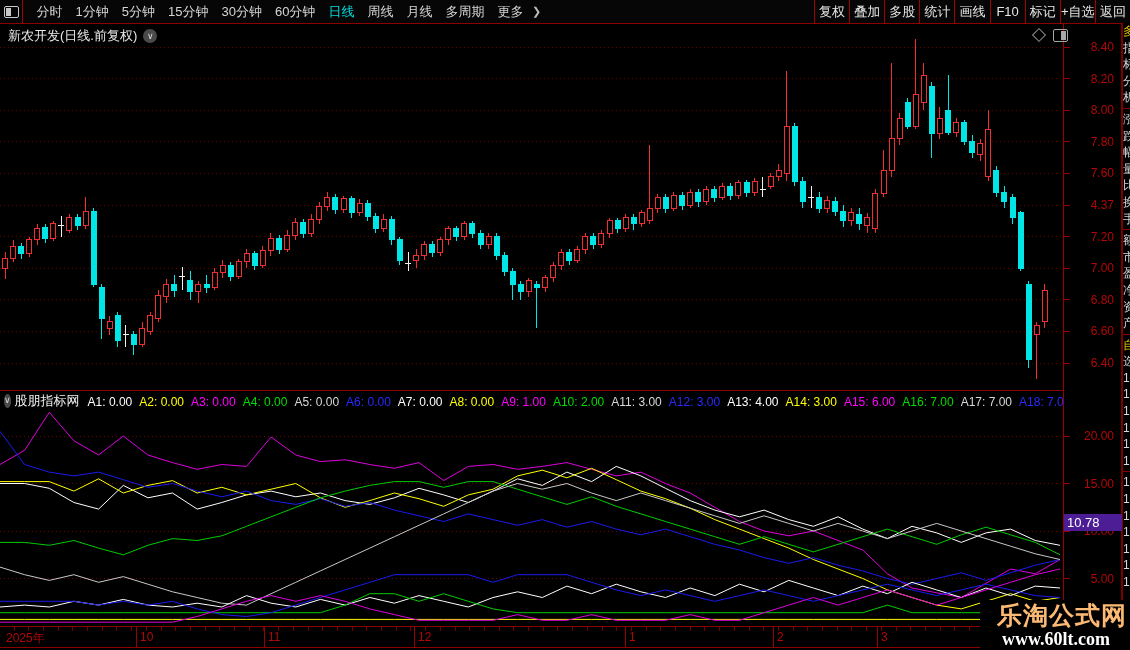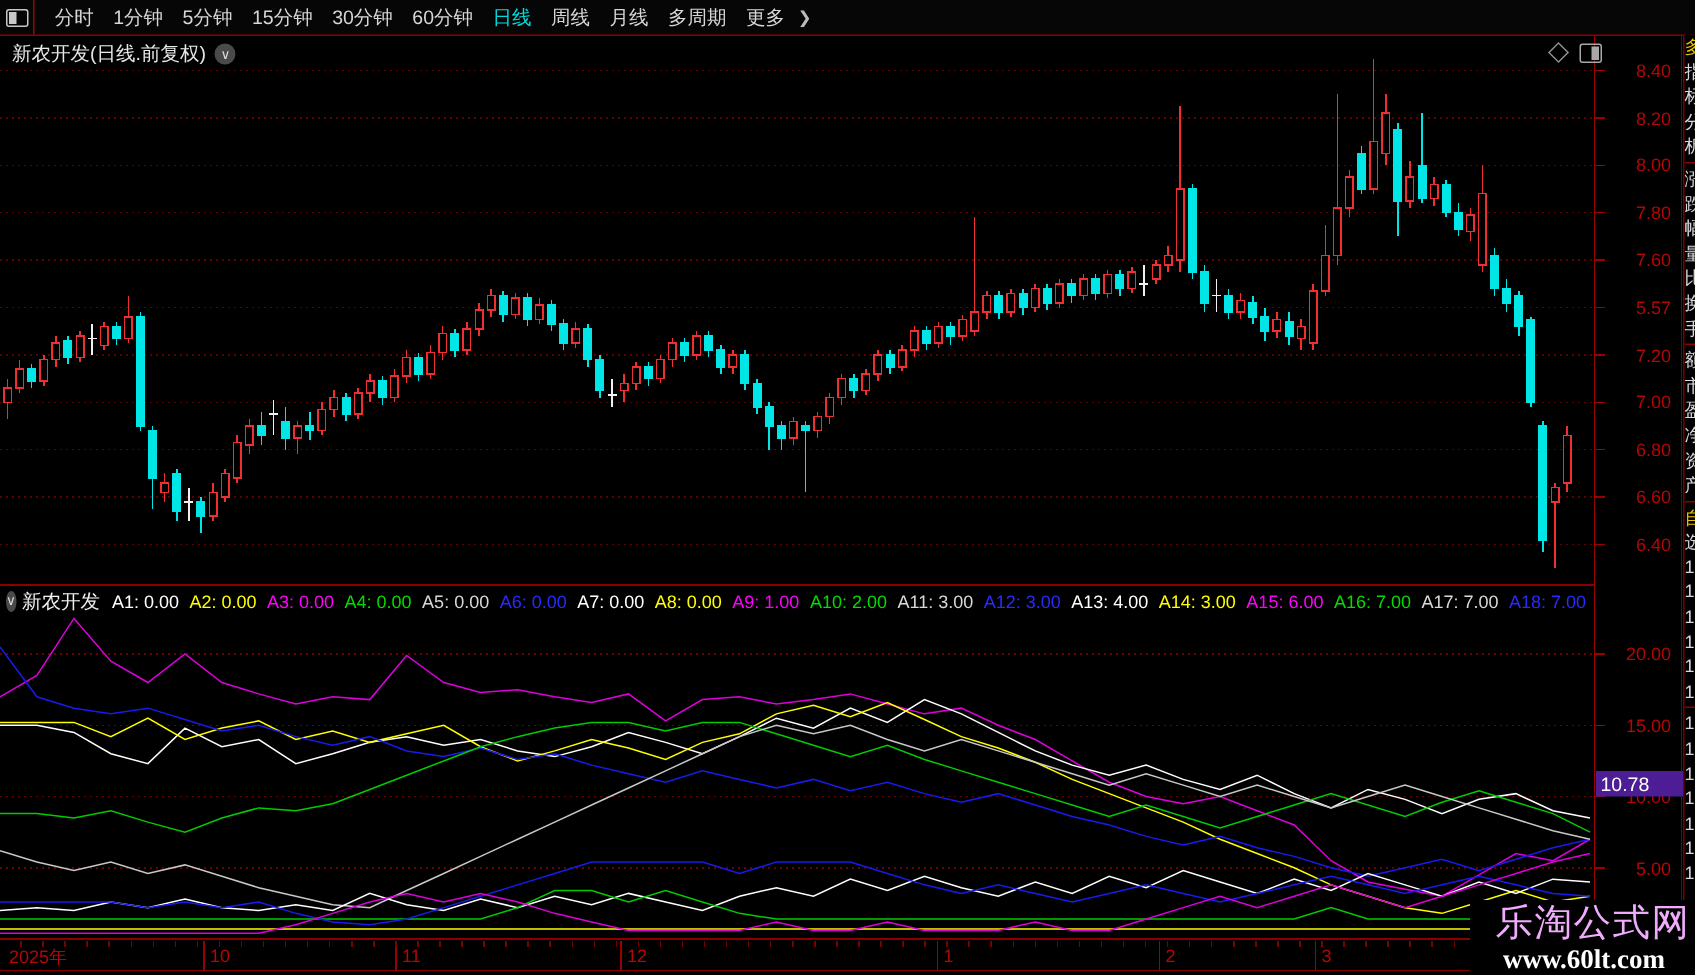--- a/index.html
+++ b/index.html
@@ -44,21 +44,21 @@
   .xlab{position:absolute;top:630px;color:#b40606;font-size:12px;}
   .sliver{position:absolute;left:0;top:648px;width:1130px;height:2px;background:#000;}
   
   .rstrip{position:absolute;left:1122px;top:23px;width:8px;height:627px;overflow:hidden;background:#000;
           border-left:1px solid #7a0000;}
   .rstrip .it{width:14px;color:#d8d8d8;font-size:12px;height:16.6px;line-height:16.6px;overflow:hidden;}
   .rstrip .dv{height:1px;background:#8b0000;margin:2px 0;}
   
   .wmark{position:absolute;left:980px;top:600px;width:150px;height:50px;background:#000;
          display:flex;flex-direction:column;align-items:flex-end;justify-content:center;z-index:30;}
-  .wm1{color:#f0abfc;font-size:25px;font-weight:normal;line-height:27px;letter-spacing:1px;padding-right:3px;}
+  .wm1{color:#fdba74;font-size:25px;font-weight:bold;line-height:27px;letter-spacing:1px;padding-right:3px;}
   .wm2{color:#ffffff;font-size:18px;font-weight:bold;font-family:"Liberation Serif","DejaVu Serif",serif;
        line-height:20px;padding-right:20px;}
 </style>
 </head>
 <body>
 
 <div class="screen">
 
   <svg class="layer" id="chart-svg" width="1130" height="650" shape-rendering="crispEdges">
       <line x1="0" y1="47" x2="1063" y2="47" stroke="#5c0000" stroke-width="1" stroke-dasharray="1 3"></line>
@@ -464,46 +464,57 @@
         <span class="tab">30分钟</span>
         <span class="tab">60分钟</span>
         <span class="tab active">日线</span>
         <span class="tab">周线</span>
         <span class="tab">月线</span>
         <span class="tab">多周期</span>
         <span class="tab">更多</span>
         <span class="more-arrow">❯</span>
       </div>
     <div class="tb-spacer"></div>
+    <div class="rbtns" id="rbtns">
+        <span class="rbtn">复权</span>
+        <span class="rbtn">叠加</span>
+        <span class="rbtn">多股</span>
+        <span class="rbtn">统计</span>
+        <span class="rbtn">画线</span>
+        <span class="rbtn">F10</span>
+        <span class="rbtn">标记</span>
+        <span class="rbtn">+自选</span>
+        <span class="rbtn">返回</span>
+      </div>
   </div>
 
   <div class="title-row">
     <span class="stock-title">新农开发(日线.前复权)</span>
     <span class="circ">∨</span>
   </div>
   <div class="diamond"></div>
   <div class="winicon2"></div>
 
   <div id="price-axis">
       <div class="axlab" style="top: 40px;">8.40</div>
       <div class="axlab" style="top: 71.6px;">8.20</div>
       <div class="axlab" style="top: 103.2px;">8.00</div>
       <div class="axlab" style="top: 134.8px;">7.80</div>
       <div class="axlab" style="top: 166.4px;">7.60</div>
-      <div class="axlab" style="top: 198px;">5.57</div>
+      <div class="axlab" style="top: 198px;">4.37</div>
       <div class="axlab" style="top: 229.6px;">7.20</div>
       <div class="axlab" style="top: 261.2px;">7.00</div>
       <div class="axlab" style="top: 292.8px;">6.80</div>
       <div class="axlab" style="top: 324.4px;">6.60</div>
       <div class="axlab" style="top: 356px;">6.40</div>
     </div>
 
   <div class="ind-row">
     <span class="circ" style="margin-left:4px;">∨</span>
-    <span class="ind-name">新农开发</span>
+    <span class="ind-name">股朋指标网</span>
     <span id="ind-entries"><span class="ind-ent" style="color: rgb(255, 255, 255);">A1: 0.00</span><span class="ind-ent" style="color: rgb(255, 255, 0);">A2: 0.00</span><span class="ind-ent" style="color: rgb(255, 0, 255);">A3: 0.00</span><span class="ind-ent" style="color: rgb(0, 221, 0);">A4: 0.00</span><span class="ind-ent" style="color: rgb(216, 216, 216);">A5: 0.00</span><span class="ind-ent" style="color: rgb(42, 42, 255);">A6: 0.00</span><span class="ind-ent" style="color: rgb(255, 255, 255);">A7: 0.00</span><span class="ind-ent" style="color: rgb(255, 255, 0);">A8: 0.00</span><span class="ind-ent" style="color: rgb(255, 0, 255);">A9: 1.00</span><span class="ind-ent" style="color: rgb(0, 221, 0);">A10: 2.00</span><span class="ind-ent" style="color: rgb(216, 216, 216);">A11: 3.00</span><span class="ind-ent" style="color: rgb(42, 42, 255);">A12: 3.00</span><span class="ind-ent" style="color: rgb(255, 255, 255);">A13: 4.00</span><span class="ind-ent" style="color: rgb(255, 255, 0);">A14: 3.00</span><span class="ind-ent" style="color: rgb(255, 0, 255);">A15: 6.00</span><span class="ind-ent" style="color: rgb(0, 221, 0);">A16: 7.00</span><span class="ind-ent" style="color: rgb(216, 216, 216);">A17: 7.00</span><span class="ind-ent" style="color: rgb(42, 42, 255);">A18: 7.00</span></span>
   </div>
 
   <div id="panel-axis">
       <div class="axlab" style="top: 429px;">20.00</div>
       <div class="axlab" style="top: 476.5px;">15.00</div>
       <div class="axlab" style="top: 524px;">10.00</div>
       <div class="axlab" style="top: 571.5px;">5.00</div>
     </div>
   <div class="badge">10.78</div>

